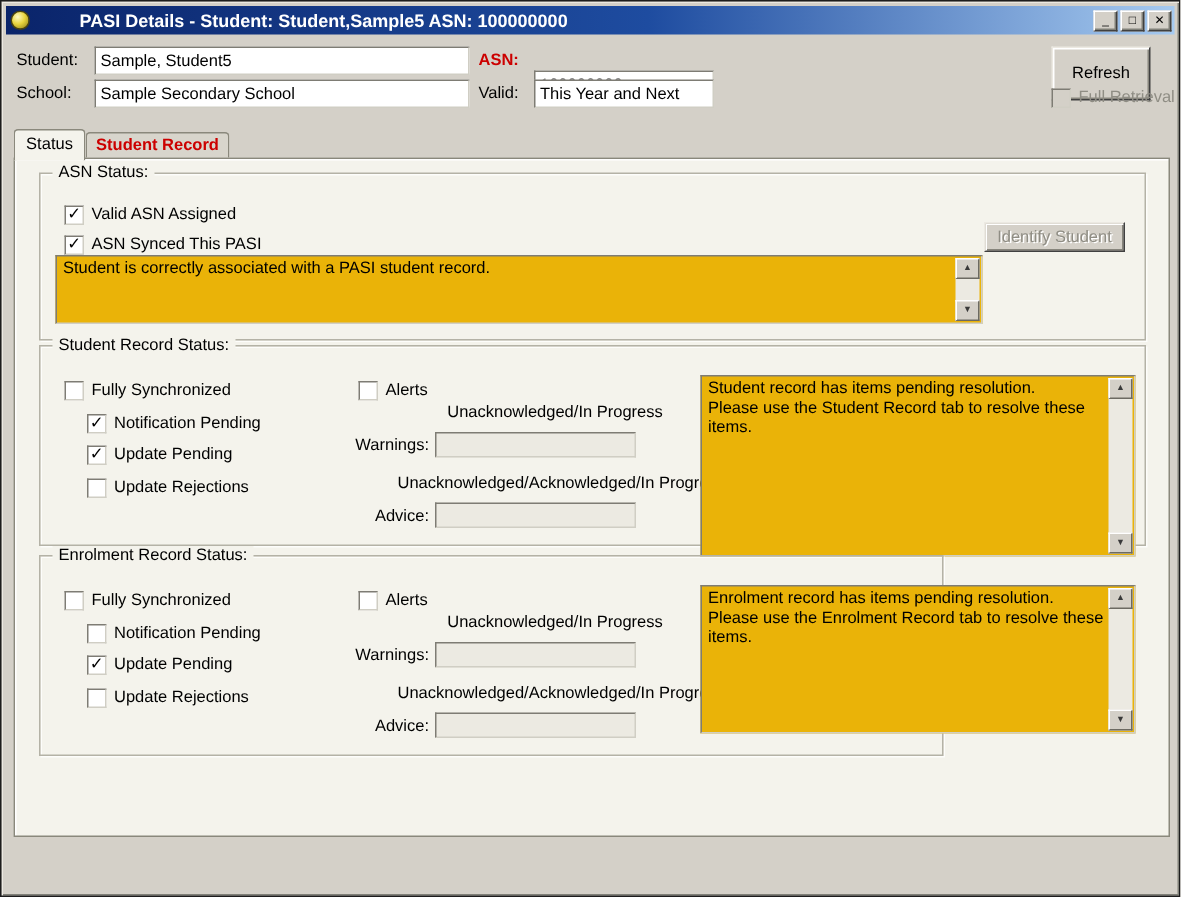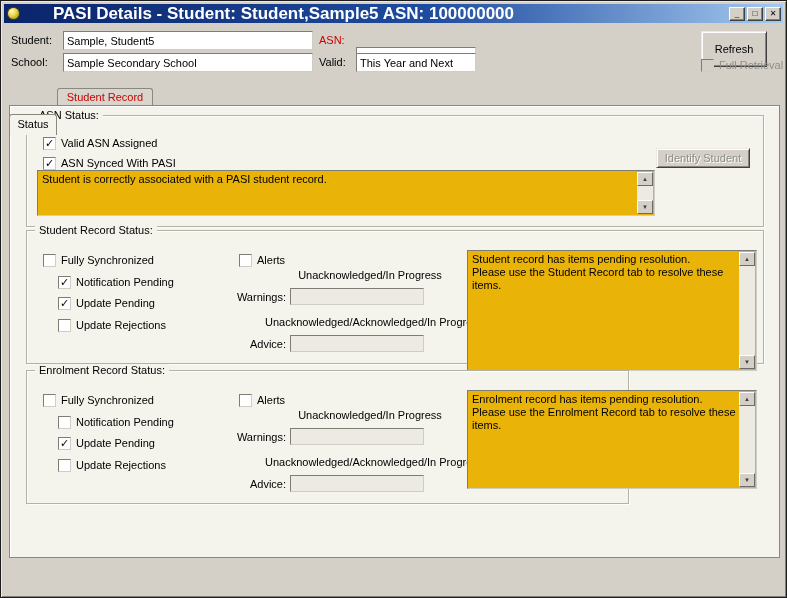--- a/index.html
+++ b/index.html
@@ -6,27 +6,27 @@
   body { font-family: "Liberation Sans", "DejaVu Sans", sans-serif; font-size: 11px; background: #ffffff; }
   .window { position: relative; width: 787px; height: 598px; background: #d4d0c8;
             border: 1px solid #1c1c1c;
             box-shadow: inset 1px 1px 0 #ece9e2, inset -1px -1px 0 #808078; }
   .titlebar { position: absolute; left: 3px; top: 3px; width: 779px; height: 19px;
               background: linear-gradient(to right, #0a246a 0%, #1e4ca0 55%, #a6caf0 100%);
               display: flex; align-items: center; padding: 0 2px; }
   .app-icon { width: 13px; height: 13px; border-radius: 50%; margin: 0 4px 0 1px; flex: 0 0 auto;
               background: radial-gradient(circle at 35% 30%, #fdf9c4 0%, #e8d53e 45%, #8a7a14 100%);
               border: 1px solid #4a4410; }
-  .title-text { flex: 1; color: #fff; font-weight: bold; font-size: 17px; white-space: nowrap; overflow: hidden; padding-left: 29px; }
+  .title-text { flex: 1; color: #fff; font-weight: bold; font-size: 12px; white-space: nowrap; overflow: hidden; padding-left: 29px; }
   .win-btn { width: 16px; height: 14px; margin-left: 2px; background: #d4d0c8; flex: 0 0 auto;
              border: 1px solid; border-color: #ffffff #404040 #404040 #ffffff;
              box-shadow: inset -1px -1px 0 #808078;
              font-size: 8px; line-height: 12px; text-align: center; color: #000; }
   .label { position: absolute; white-space: nowrap; color: #000; }
-  .red { color: #cc0000; }
+  .red { color: #cc0000; font-weight: bold; }
   .tb { position: absolute; background: #fff; border: 1px solid;
         border-color: #7e7c74 #d0cec4 #d0cec4 #7e7c74;
         font-family: inherit; font-size: 11px; padding: 1px 3px; color: #000; }
   .tb.dim { background: #eceae2; }
   .btn { position: absolute; background: #d4d0c8; border: 1px solid;
          border-color: #ece9e2 #404040 #404040 #ece9e2;
          box-shadow: inset 1px 1px 0 #ffffff, inset -1px -1px 0 #87857c;
          font-size: 11px; text-align: center; font-family: inherit; cursor: default;
          display: flex; align-items: center; justify-content: center; }
   .btn.disabled { color: #8f8d84; text-shadow: 1px 1px 0 #ffffff; }
@@ -36,21 +36,21 @@
            display: inline-flex; align-items: center; justify-content: center; flex: 0 0 auto; }
   .mark { font-size: 11px; font-weight: bold; line-height: 11px; color: #000; visibility: hidden; }
   .checkbox[data-checked="true"] .mark { visibility: visible; }
   .cblabel { margin-left: 5px; white-space: nowrap; }
   .checkbox.disabled .cblabel { color: #8f8d84; }
   .checkbox.disabled .cbbox { background: #d4d0c8; }
   .tabstrip { position: absolute; left: 8px; top: 85px; height: 20px; width: 771px; }
   .tab { position: absolute; top: 2px; height: 18px; background: #d8d5cc;
          border: 1px solid #8a887c; border-bottom: none; border-radius: 3px 3px 0 0;
          text-align: center; line-height: 16px; }
-  .tab.active { top: 0; height: 21px; background: #f4f3ec; z-index: 5; line-height: 19px; margin-top: 28px; }
+  .tab.active { top: 0; height: 21px; background: #f4f3ec; z-index: 5; line-height: 19px; }
   .tabpage { position: absolute; left: 8px; top: 104px; width: 771px; height: 453px;
              background: #f4f3ec; border: 1px solid #8a887c; box-shadow: inset 1px 1px 0 #ffffff; }
   .group { position: absolute; border: 1px solid #b4b2a6;
            box-shadow: inset 1px 1px 0 rgba(255,255,255,.8), 1px 1px 0 rgba(255,255,255,.8); }
   .legend { position: absolute; top: -7px; left: 8px; background: #f4f3ec; padding: 0 4px; white-space: nowrap; }
   .glabel { position: absolute; white-space: nowrap; }
   .center { text-align: center; }
   .rightal { text-align: right; }
   .mtb { position: absolute; background: #eab308; border: 1px solid;
          border-color: #7e7c74 #d0cec4 #d0cec4 #7e7c74; }
@@ -106,21 +106,21 @@
       <div class="checkbox" style="left:16px; top:20px;" data-checked="true">
         <span class="cbbox">
             <span class="mark">✓</span>
           </span>
         <span class="cblabel">Valid ASN Assigned</span>
       </div>
       <div class="checkbox" style="left:16px; top:40px;" data-checked="true">
         <span class="cbbox">
             <span class="mark">✓</span>
           </span>
-        <span class="cblabel">ASN Synced With PASI</span>
+        <span class="cblabel">ASN Synced This PASI</span>
       </div>
 
       <button class="btn disabled" style="left:629px; top:32px; width:94px; height:20px;">Identify Student</button>
 
       <div class="mtb" style="left:10px; top:54px; width:618px; height:46px;">
         <div class="mtext">Student is correctly associated with a PASI student record.</div>
         <div class="vscroll">
           <div class="sbtn">▲</div>
           <div class="sbtn">▼</div>
         </div>

